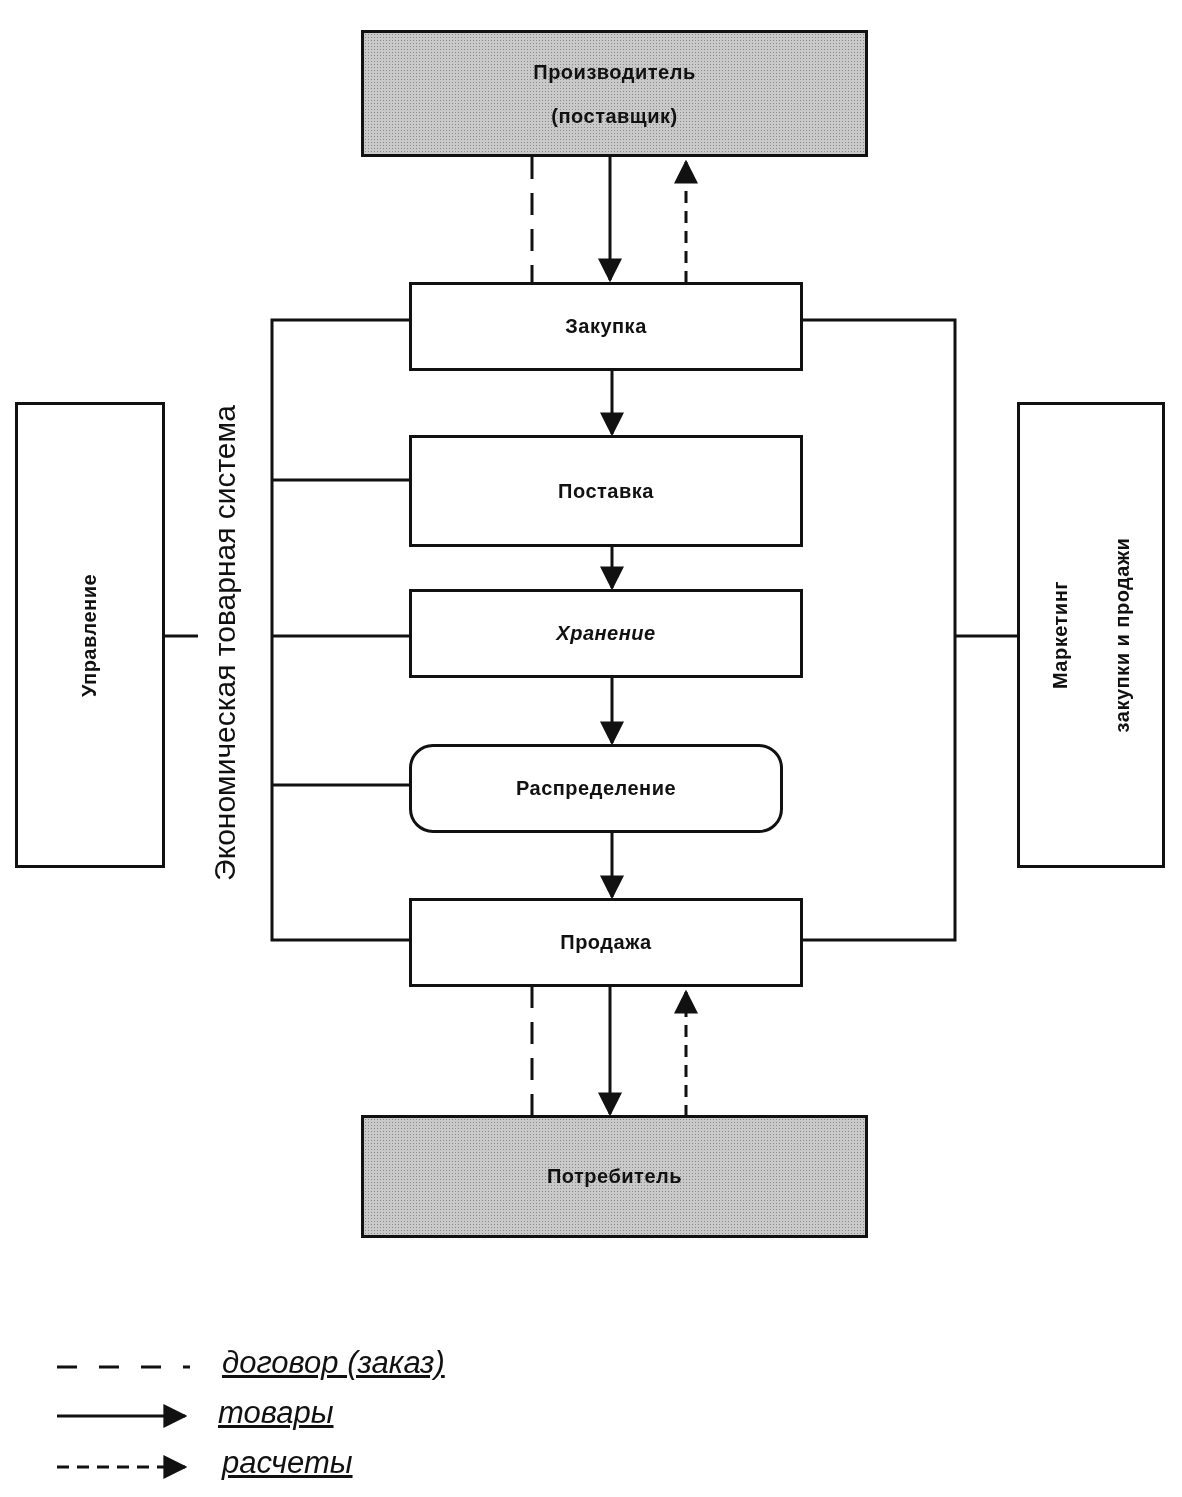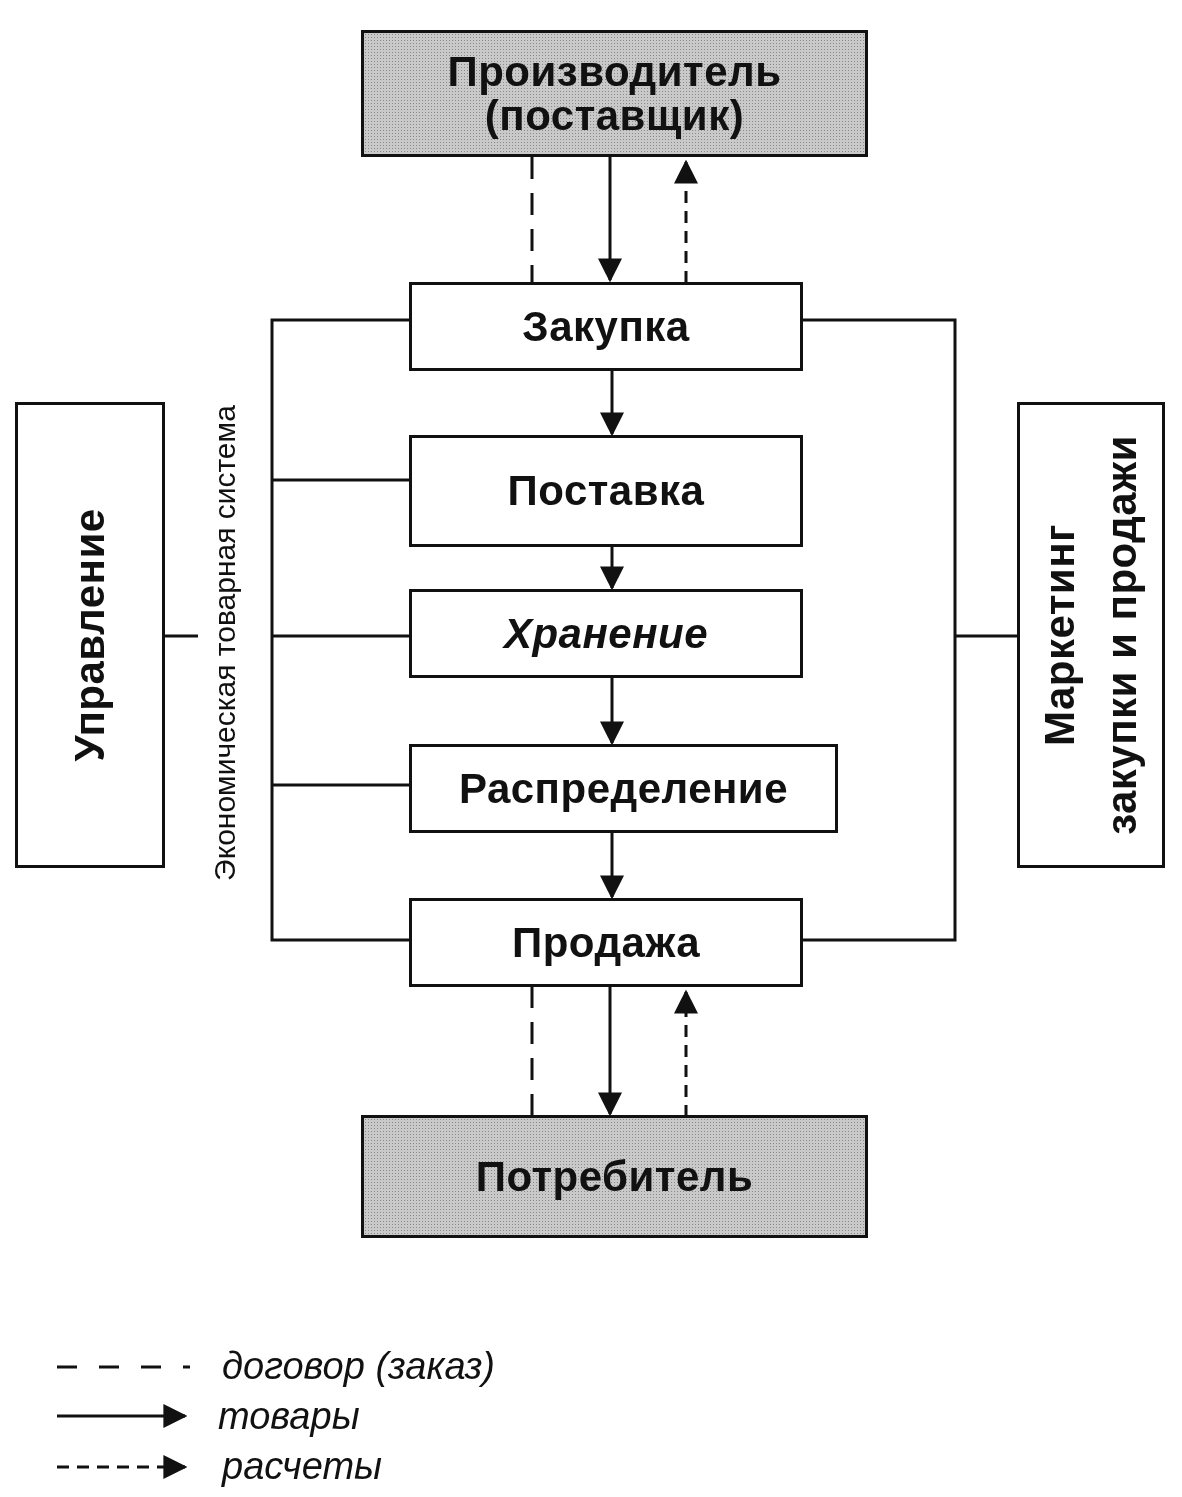--- a/index.html
+++ b/index.html
@@ -1,28 +1,28 @@
 <!DOCTYPE html>
 <html><head>
 <meta charset="utf-8">
 <style>
   html, body { margin: 0; padding: 0; background: #ffffff; }
   body { width: 1182px; height: 1497px; position: relative; overflow: hidden;
          font-family: "Liberation Sans", sans-serif; color: #111; }
   .box { position: absolute; box-sizing: border-box; border: 3px solid #111; background: #fff;
          display: flex; align-items: center; justify-content: center; text-align: center;
-         font-weight: bold; font-size: 42px; letter-spacing: 0.5px; }
+         font-weight: bold; font-size: 20px; letter-spacing: 0.5px; }
   .shaded { background-color: #c9c9c9;
             background-image: radial-gradient(#8a8a8a 0.8px, transparent 0.9px);
             background-size: 3px 3px; }
   .vert { position: absolute; display: flex; align-items: center; justify-content: center; }
   .rot { transform: rotate(-90deg); white-space: nowrap; }
   svg.lines { position: absolute; left: 0; top: 0; }
   .legend-row { position: absolute; left: 55px; display: flex; align-items: center; }
-  .legend-label { font-style: italic; font-size: 38px; margin-left: 22px; }
+  .legend-label { font-style: italic; font-size: 31px; margin-left: 22px; text-decoration: underline; }
 </style>
 </head>
 <body>
 
 <svg class="lines" width="1182" height="1497">
   <defs>
     <marker id="ah" viewBox="0 0 10 10" refX="9" refY="5" markerWidth="8" markerHeight="9" orient="auto">
       <path d="M0,0 L10,5 L0,10 z" fill="#111"></path>
     </marker>
   </defs>
@@ -61,21 +61,21 @@
 
 <div class="box" style="left:409px; top:282px; width:394px; height:89px;">
   <span>Закупка</span>
 </div>
 <div class="box" style="left:409px; top:435px; width:394px; height:112px;">
   <span>Поставка</span>
 </div>
 <div class="box" style="left:409px; top:589px; width:394px; height:89px;font-style:italic;">
   <span>Хранение</span>
 </div>
-<div class="box" style="left:409px; top:744px; width:429px; height:89px;">
+<div class="box" style="left:409px; top:744px; width:374px; height:89px;border-radius:24px;">
   <span>Распределение</span>
 </div>
 <div class="box" style="left:409px; top:898px; width:394px; height:89px;">
   <span>Продажа</span>
 </div>
 
 <div class="box shaded" style="left:361px; top:1115px; width:507px; height:123px;">
   <span>Потребитель</span>
 </div>
 

